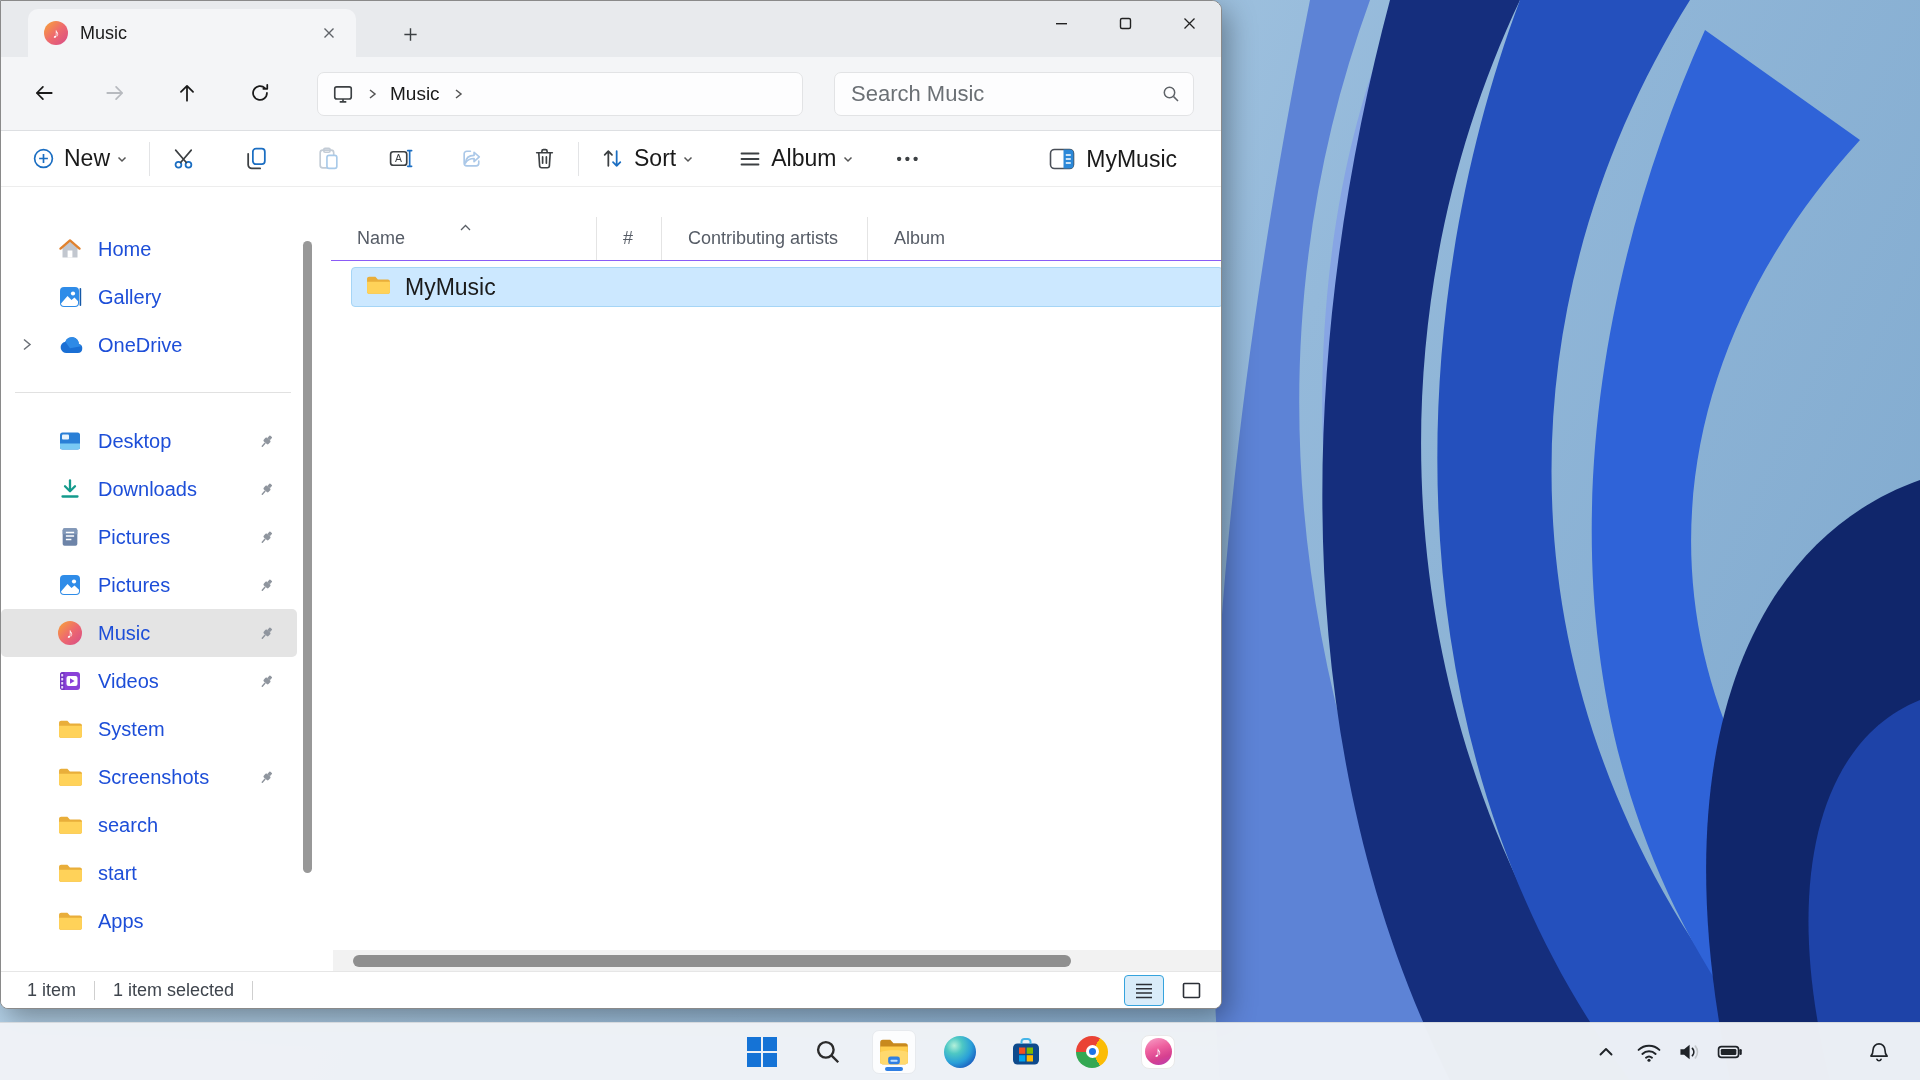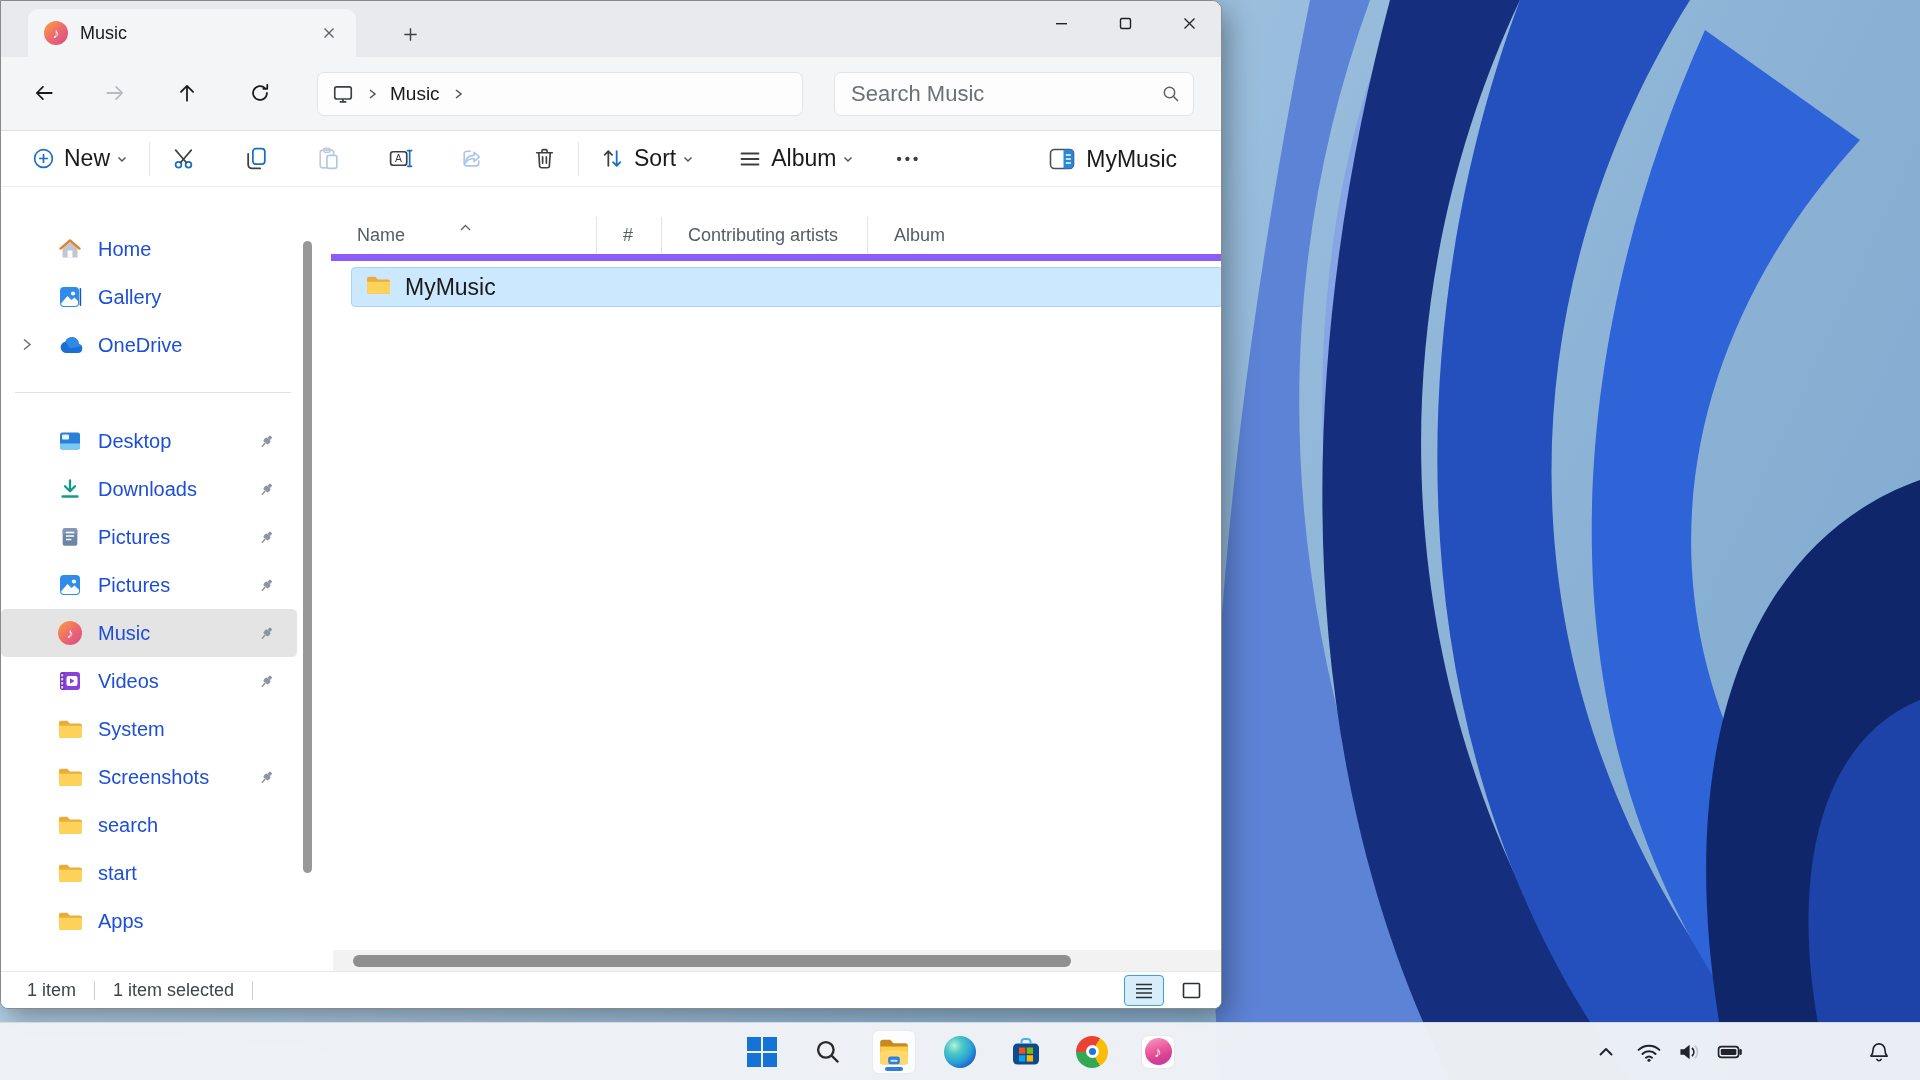--- a/index.html
+++ b/index.html
@@ -69,21 +69,21 @@
   .side-label { font-size:20px; color:#1d4ed8; margin-left:15px; white-space:nowrap; }
   .side-icon { width:26px; height:26px; display:flex; align-items:center; justify-content:center; flex:0 0 auto; }
   .pin { position:absolute; right:22px; top:16px; }
   .side-divider { height:1px; background:#e1e1e1; margin:23px 26px 24px 14px; }
   .side-scrollbar { position:absolute; left:302px; top:54px; width:9px; height:632px;
     background:#989898; border-radius:5px; }
 
   
   .filepane { position:absolute; left:330px; top:186px; width:892px; bottom:59px; background:#fff; }
   .cols { position:absolute; left:0; top:30px; right:0; height:44px; display:flex;
-    border-bottom:7px solid #8b5cf6; }
+    border-bottom:1px solid #8b5cf6; }
   .col { display:flex; align-items:center; padding-left:26px; font-size:18px; color:#565c66;
     border-right:1px solid #e4e4e4; position:relative; }
   .col:last-child { border-right:none; }
   .col-name { width:266px; }
   .col-num { width:65px; }
   .col-title { width:272px; }
   .col-artists { width:206px; }
   .col-album { flex:1; }
   .sort-caret { position:absolute; left:128px; top:-1px; }
   .file-row { position:absolute; left:20px; top:80px; right:0; height:40px;

